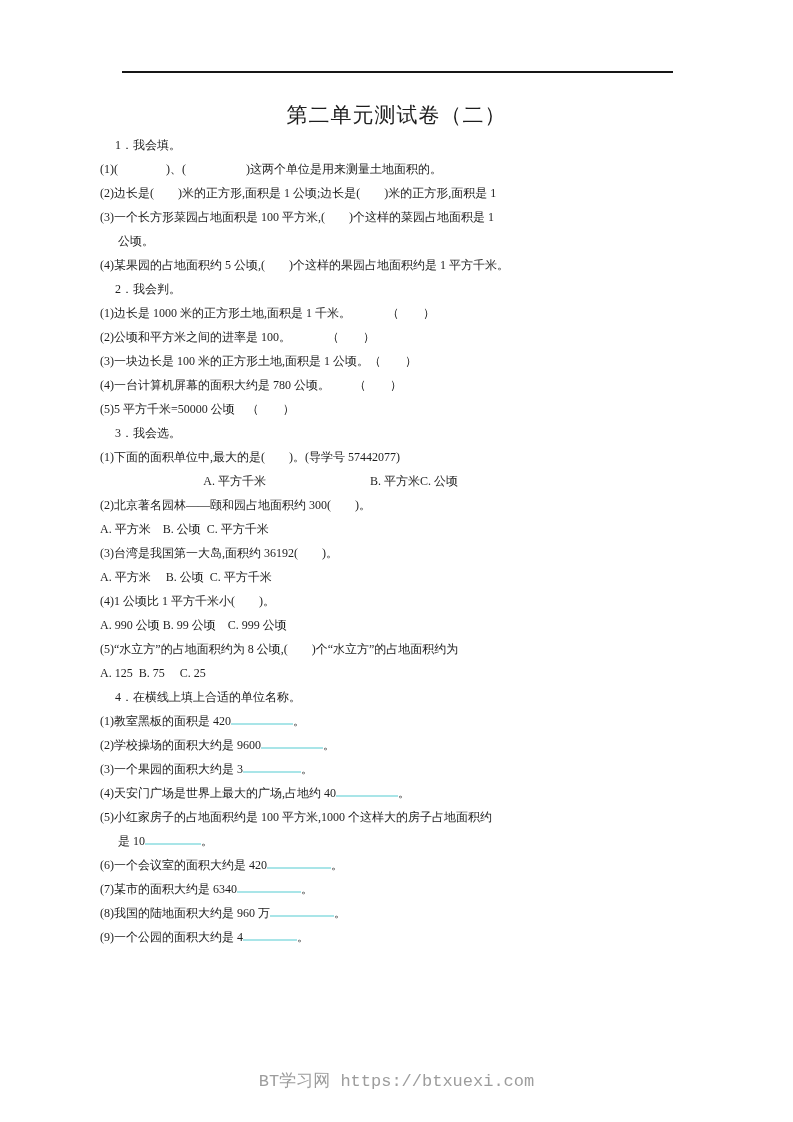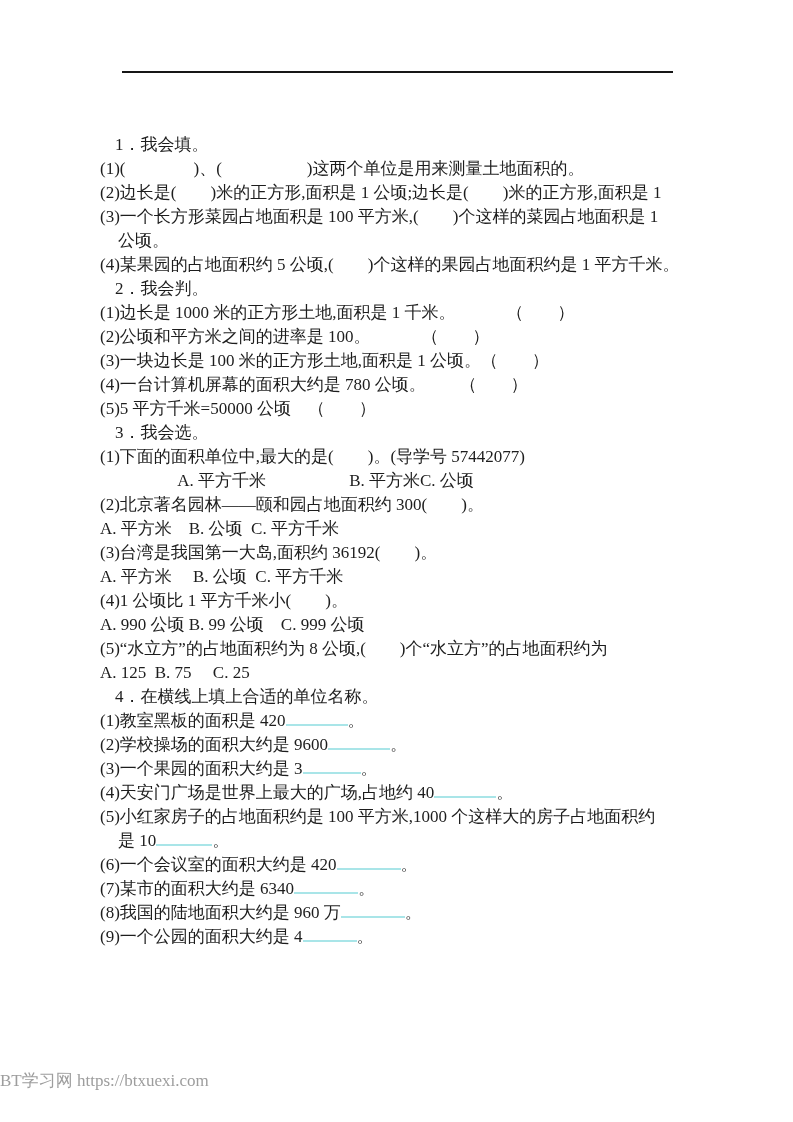--- a/index.html
+++ b/index.html
@@ -36,49 +36,50 @@
   }
   .doc-body {
     position: absolute;
     top: 133px;
     left: 0;
     width: 793px;
   }
   .line {
     height: 24px;
     line-height: 24px;
-    font-size: 17px;
+    font-size: 12px;
     white-space: pre;
   }
   .line.section { padding-left: 115px; }
   .line.item    { padding-left: 100px; }
   .line.flush   { padding-left: 118px; }
   .blank {
     display: inline-block;
     height: 14px;
     border-bottom: 2px solid var(--blank, #a9e5e8);
     vertical-align: baseline;
   }
   .opt { display: inline-block; text-align: right; }
   .footer {
     position: absolute;
     top: 1069px;
     left: 0;
     width: 100%;
-    text-align: left;
-    font-family: Liberation Serif, serif;
+    text-align: center;
+    font-family: Liberation Mono, monospace;
     font-size: 17px;
     color: var(--footer, #9d9d9d);
   }
 </style>
 </head>
 <body>
 
 <div class="page" style="--bg: #ffffff; --text: #1d1d1d; --rule: #161616; --blank: #a9e5e8; --footer: #9d9d9d;">
   <div class="header-rule"></div>
+  <div class="title">第二单元测试卷（二）</div>
   <div class="doc-body" id="doc-body">
       <div class="line section"><span>1．我会填。</span></div>
       <div class="line item"><span>(1)(　　　　)、(　　　　　)这两个单位是用来测量土地面积的。</span></div>
       <div class="line item"><span>(2)边长是(　　)米的正方形,面积是 1 公顷;边长是(　　)米的正方形,面积是 1</span></div>
       <div class="line item"><span>(3)一个长方形菜园占地面积是 100 平方米,(　　)个这样的菜园占地面积是 1</span></div>
       <div class="line flush"><span>公顷。</span></div>
       <div class="line item"><span>(4)某果园的占地面积约 5 公顷,(　　)个这样的果园占地面积约是 1 平方千米。</span></div>
       <div class="line section"><span>2．我会判。</span></div>
       <div class="line item"><span>(1)边长是 1000 米的正方形土地,面积是 1 千米。　　　（　　）</span></div>
       <div class="line item"><span>(2)公顷和平方米之间的进率是 100。　　　（　　）</span></div>

